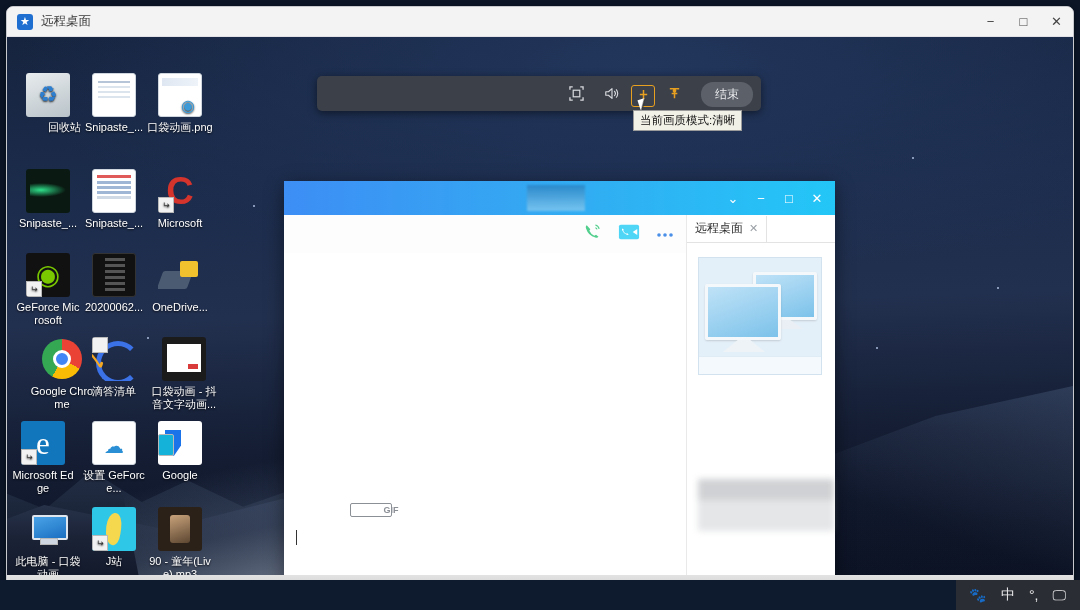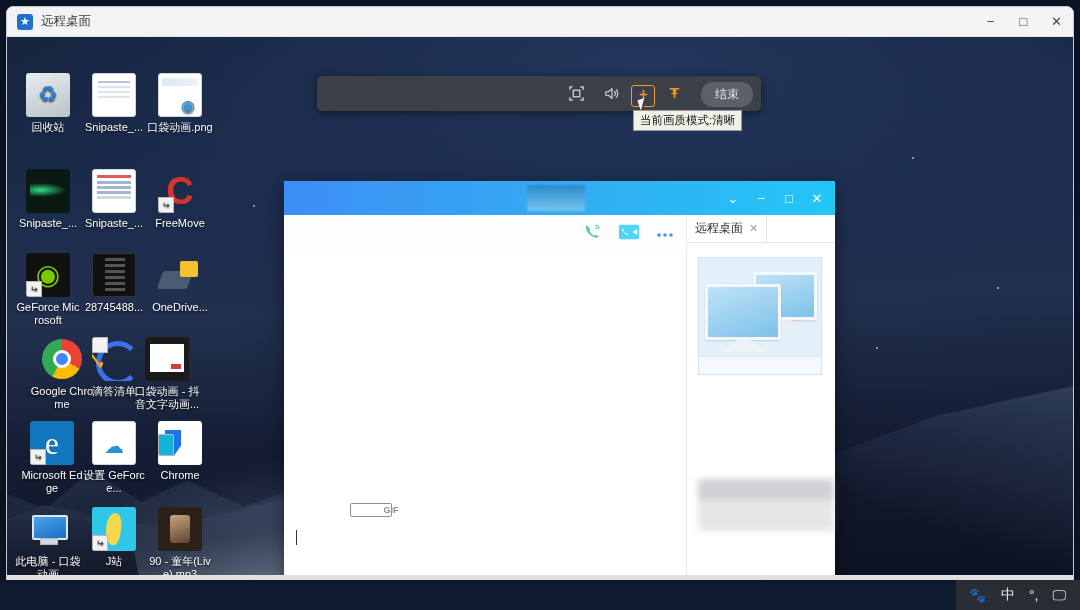--- a/index.html
+++ b/index.html
@@ -300,21 +300,21 @@
     <div id="snowline"></div>
     <div id="dune-right"></div>
     <div class="star" style="left:320px;top:48px"></div>
     <div class="star" style="left:246px;top:168px"></div>
     <div class="star" style="left:905px;top:120px"></div>
     <div class="star" style="left:990px;top:250px"></div>
     <div class="star" style="left:869px;top:310px"></div>
     <div class="star" style="left:140px;top:300px"></div>
 
     <div id="desktop-icons">
-        <div class="dicon" style="left: 8px; top: 36px;">
+        <div class="dicon" style="left: 8px; top: 36px; text-align: right;">
           <div class="glyph i-trash"></div>
           <span class="lbl">回收站</span>
         </div>
         <div class="dicon" style="left: 74px; top: 36px;">
           <div class="glyph i-doc"></div>
           <span class="lbl">Snipaste_...</span>
         </div>
         <div class="dicon" style="left: 140px; top: 36px;">
           <div class="glyph i-png"></div>
           <span class="lbl">口袋动画.png</span>
@@ -322,57 +322,57 @@
         <div class="dicon" style="left: 8px; top: 132px;">
           <div class="glyph i-dark"></div>
           <span class="lbl">Snipaste_...</span>
         </div>
         <div class="dicon" style="left: 74px; top: 132px;">
           <div class="glyph i-snip2"></div>
           <span class="lbl">Snipaste_...</span>
         </div>
         <div class="dicon" style="left: 140px; top: 132px;">
           <div class="glyph i-ccl shortcut"></div>
-          <span class="lbl">FreeMove</span>
+          <span class="lbl">Microsoft</span>
         </div>
         <div class="dicon" style="left: 8px; top: 216px;">
           <div class="glyph i-gef shortcut"></div>
           <span class="lbl">GeForce Microsoft</span>
         </div>
         <div class="dicon" style="left: 74px; top: 216px;">
           <div class="glyph i-zip"></div>
-          <span class="lbl">28745488...</span>
+          <span class="lbl">20200062...</span>
         </div>
         <div class="dicon" style="left: 140px; top: 216px;">
           <div class="glyph i-fm"></div>
           <span class="lbl">OneDrive...</span>
         </div>
         <div class="dicon" style="left: 22px; top: 300px;">
           <div class="glyph i-chrome shortcut"></div>
           <span class="lbl">Google Chrome</span>
         </div>
         <div class="dicon" style="left: 74px; top: 300px;">
           <div class="glyph i-tick shortcut"></div>
           <span class="lbl">滴答清单</span>
         </div>
-        <div class="dicon" style="left: 127px; top: 300px;">
+        <div class="dicon" style="left: 144px; top: 300px;">
           <div class="glyph i-ppt"></div>
           <span class="lbl">口袋动画 - 抖音文字动画...</span>
         </div>
-        <div class="dicon" style="left: 12px; top: 384px;">
+        <div class="dicon" style="left: 3px; top: 384px;">
           <div class="glyph i-edge shortcut"></div>
           <span class="lbl">Microsoft Edge</span>
         </div>
         <div class="dicon" style="left: 74px; top: 384px;">
           <div class="glyph i-od"></div>
           <span class="lbl">设置 GeForce...</span>
         </div>
         <div class="dicon" style="left: 140px; top: 384px;">
           <div class="glyph i-todesk shortcut"></div>
-          <span class="lbl">Chrome</span>
+          <span class="lbl">Google</span>
         </div>
         <div class="dicon" style="left: 8px; top: 470px;">
           <div class="glyph i-pc shortcut"></div>
           <span class="lbl">此电脑 - 口袋动画</span>
         </div>
         <div class="dicon" style="left: 74px; top: 470px;">
           <div class="glyph i-j shortcut"></div>
           <span class="lbl">J站</span>
         </div>
         <div class="dicon" style="left: 140px; top: 470px;">

